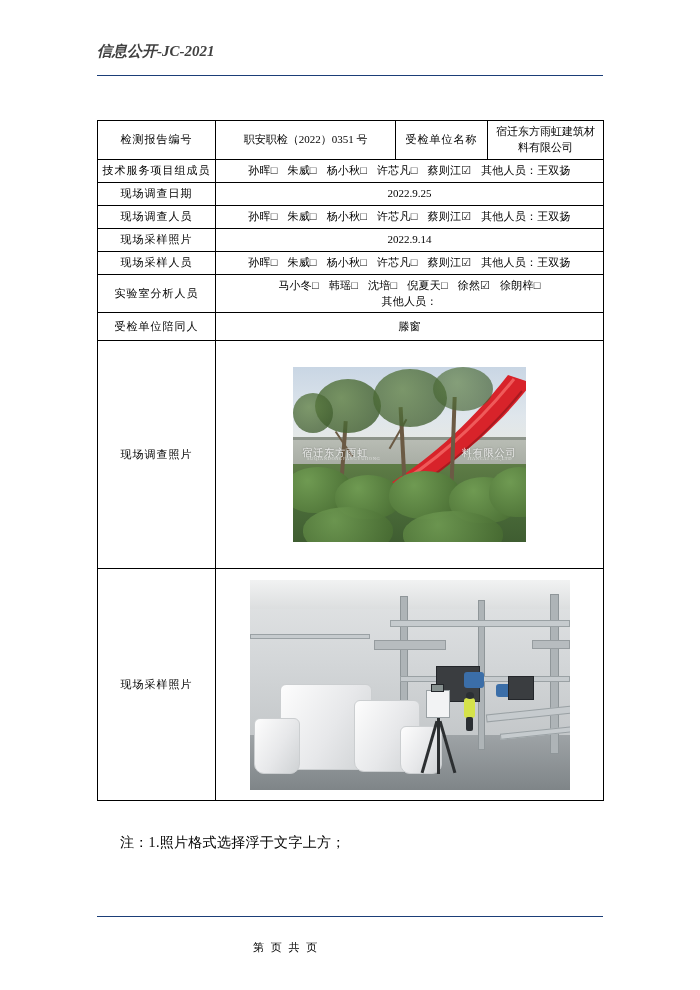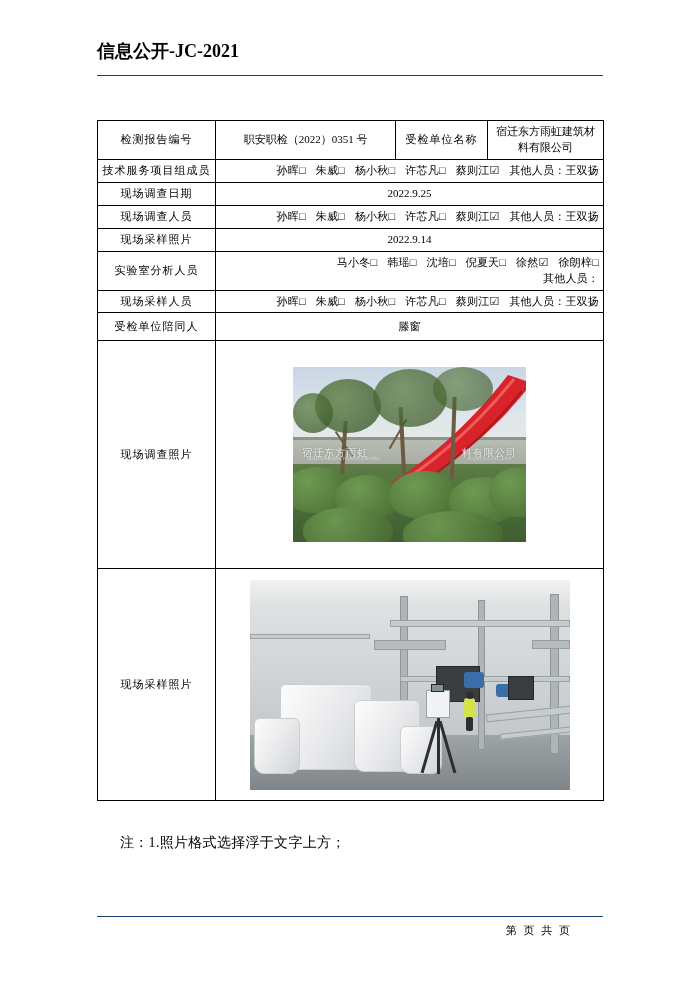--- a/index.html
+++ b/index.html
@@ -48,25 +48,26 @@
   .brand-name {
     font-family: "Liberation Serif", serif;
     font-size: 15px;
     font-weight: bold;
     letter-spacing: 0.5px;
     color: #0b2f6b;
     white-space: nowrap;
   }
   .doc-code {
     font-family: "Liberation Serif", serif;
-    font-size: 18px;
-    color: #000000;
+    font-size: 15px;
+    color: #404040;
     font-weight: bold;
     white-space: nowrap;
     padding-right: 2px;
+    font-style: italic;
   }
   .header-rule {
     position: absolute;
     left: 97px;
     top: 75px;
     width: 506px;
     height: 0;
     border-top: 1px solid #1b3e78;
   }
 
@@ -99,21 +100,21 @@
     line-height: 1.45;
   }
   .lbl {
     text-align: center;
     letter-spacing: 1px;
     white-space: nowrap;
   }
   .ctr { text-align: center; }
   .val { text-align: center; }
   .members {
-    text-align: right;
+    text-align: center;
     padding-left: 8px;
     letter-spacing: 0.2px;
   }
   .members span.nm { white-space: nowrap; }
   .gap { display:inline-block; width:7px; }
 
   .photo-cell {
     padding: 6px 4px;
     text-align: center;
     vertical-align: middle;
@@ -255,23 +256,24 @@
     position: absolute;
     left: 97px;
     width: 506px;
     height: 0;
     border-top: 1px solid #1b3e78;
   }
   .footer {
     position: absolute;
     left: 0;
     width: 572px;
-    text-align: right;
+    text-align: center;
     font-size: 11px;
     letter-spacing: 2px;
+    margin-top: 17px;
   }
 </style>
 </head>
 <body>
 
 <div class="page">
 
   <div class="header">
     <div class="header-inner">
       <div class="doc-code">信息公开-JC-2021</div>
@@ -322,50 +324,50 @@
           <span class="nm"><span>杨小秋</span>□</span><span class="gap"></span>
           <span class="nm"><span>许芯凡</span>□</span><span class="gap"></span>
           <span class="nm"><span>蔡则江</span>☑</span><span class="gap"></span>
           <span class="nm"><span>其他人员：</span><span>王双扬</span></span>
         </td>
       </tr>
 
       <tr>
         <td class="lbl">现场采样照片</td>
         <td class="ctr" colspan="3">2022.9.14</td>
+      </tr>
+
+      <tr>
+        <td class="lbl">现场采样人员</td>
+        <td class="members" colspan="3">
+          <span class="nm"><span>孙晖</span>□</span><span class="gap"></span>
+          <span class="nm"><span>朱威</span>□</span><span class="gap"></span>
+          <span class="nm"><span>杨小秋</span>□</span><span class="gap"></span>
+          <span class="nm"><span>许芯凡</span>□</span><span class="gap"></span>
+          <span class="nm"><span>蔡则江</span>☑</span><span class="gap"></span>
+          <span class="nm"><span>其他人员：</span><span>王双扬</span></span>
+        </td>
       </tr>
 
       <tr>
         <td class="lbl">实验室分析人员</td>
         <td class="members" colspan="3">
           <div>
             <span class="nm"><span>马小冬</span>□</span><span class="gap"></span>
             <span class="nm"><span>韩瑶</span>□</span><span class="gap"></span>
             <span class="nm"><span>沈培</span>□</span><span class="gap"></span>
             <span class="nm"><span>倪夏天</span>□</span><span class="gap"></span>
             <span class="nm"><span>徐然</span>☑</span><span class="gap"></span>
             <span class="nm"><span>徐朗梓</span>□</span>
           </div>
           <div>其他人员：</div>
         </td>
       </tr>
 
       <tr>
-        <td class="lbl">现场采样人员</td>
-        <td class="members" colspan="3">
-          <span class="nm"><span>孙晖</span>□</span><span class="gap"></span>
-          <span class="nm"><span>朱威</span>□</span><span class="gap"></span>
-          <span class="nm"><span>杨小秋</span>□</span><span class="gap"></span>
-          <span class="nm"><span>许芯凡</span>□</span><span class="gap"></span>
-          <span class="nm"><span>蔡则江</span>☑</span><span class="gap"></span>
-          <span class="nm"><span>其他人员：</span><span>王双扬</span></span>
-        </td>
-      </tr>
-
-      <tr>
         <td class="lbl" style="height:28px">受检单位陪同人</td>
         <td class="ctr" colspan="3">滕窗</td>
       </tr>
 
       <tr>
         <td class="lbl">现场调查照片</td>
         <td class="photo-cell" colspan="3" style="height:228px">
           <div class="photo1">
             <div class="p1-sky"></div>
             <div class="p1-wall"></div>

